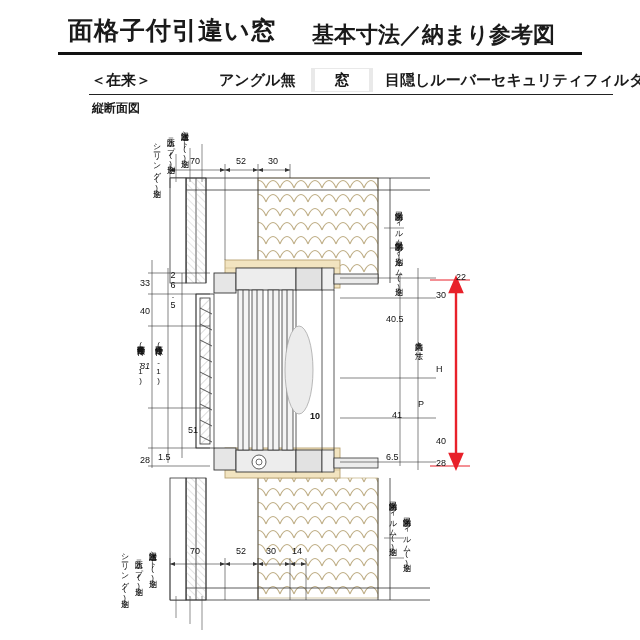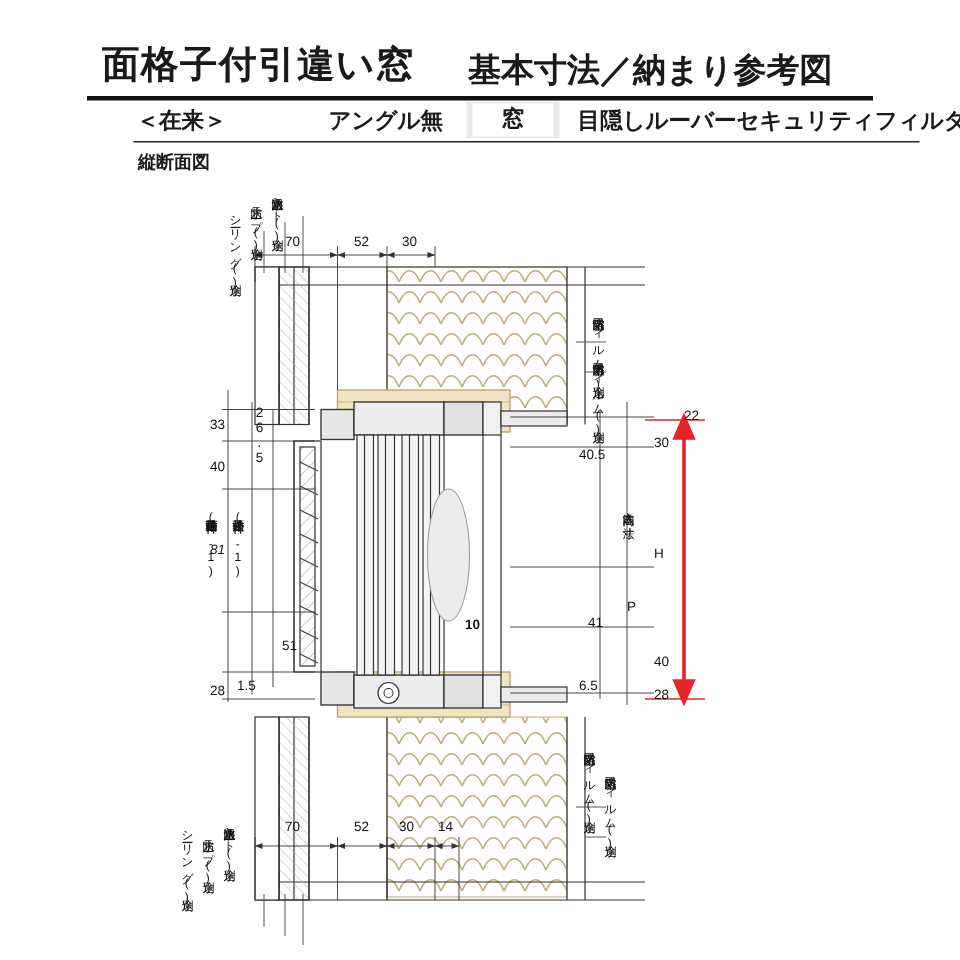--- a/index.html
+++ b/index.html
@@ -6,21 +6,21 @@
   body{
     width:640px;height:640px;
     background:#ffffff;
     font-family:"Liberation Sans", sans-serif;
     color:#1a1a1a;
     overflow:hidden;
     position:relative;
   }
   
   .header{
-    position:absolute; left:0; top:12px; width:552px; height:58px;
+    position:absolute; left:0; top:0; width:552px; height:58px;
   }
   .header-title{
     position:absolute; left:68px; top:14px;
     font-size:25px; font-weight:bold; letter-spacing:1px;
     white-space:nowrap;
   }
   .header-sub{
     position:absolute; left:312px; top:20px;
     font-size:22px; font-weight:bold; letter-spacing:0px;
     white-space:nowrap;
@@ -315,21 +315,21 @@
   <div class="num" style="left:140px; top:160px;">33</div>
   <div class="num v-label tiny9" style="left:168px; top:152px;">26.5</div>
   <div class="num" style="left:140px; top:188px;">40</div>
   <div class="num" style="left:140px; top:243px;font-style:italic;">81</div>
   <div class="num" style="left:140px; top:307px;margin-left:48px;">51</div>
   <div class="num" style="left:140px; top:337px;">28</div>
   <div class="num" style="left:158px; top:334px;">1.5</div>
 
   <div class="num" style="left:310px; top:293px;font-weight:bold;">10</div>
 
-  <div class="num" style="left:386px; top:180px;">40.5</div>
+  <div class="num" style="left:386px; top:196px;">40.5</div>
   <div class="num" style="left:392px; top:292px;">41</div>
   <div class="num" style="left:386px; top:334px;">6.5</div>
 
   <div class="num" style="left:428px; top:154px;padding-left:28px;">22</div>
   <div class="num" style="left:436px; top:172px;">30</div>
   <div class="num" style="left:418px; top:281px;">P</div>
   <div class="num" style="left:436px; top:318px;">40</div>
   <div class="num" style="left:436px; top:340px;">28</div>
   <div class="num" style="left:436px; top:246px;">H</div>
 

